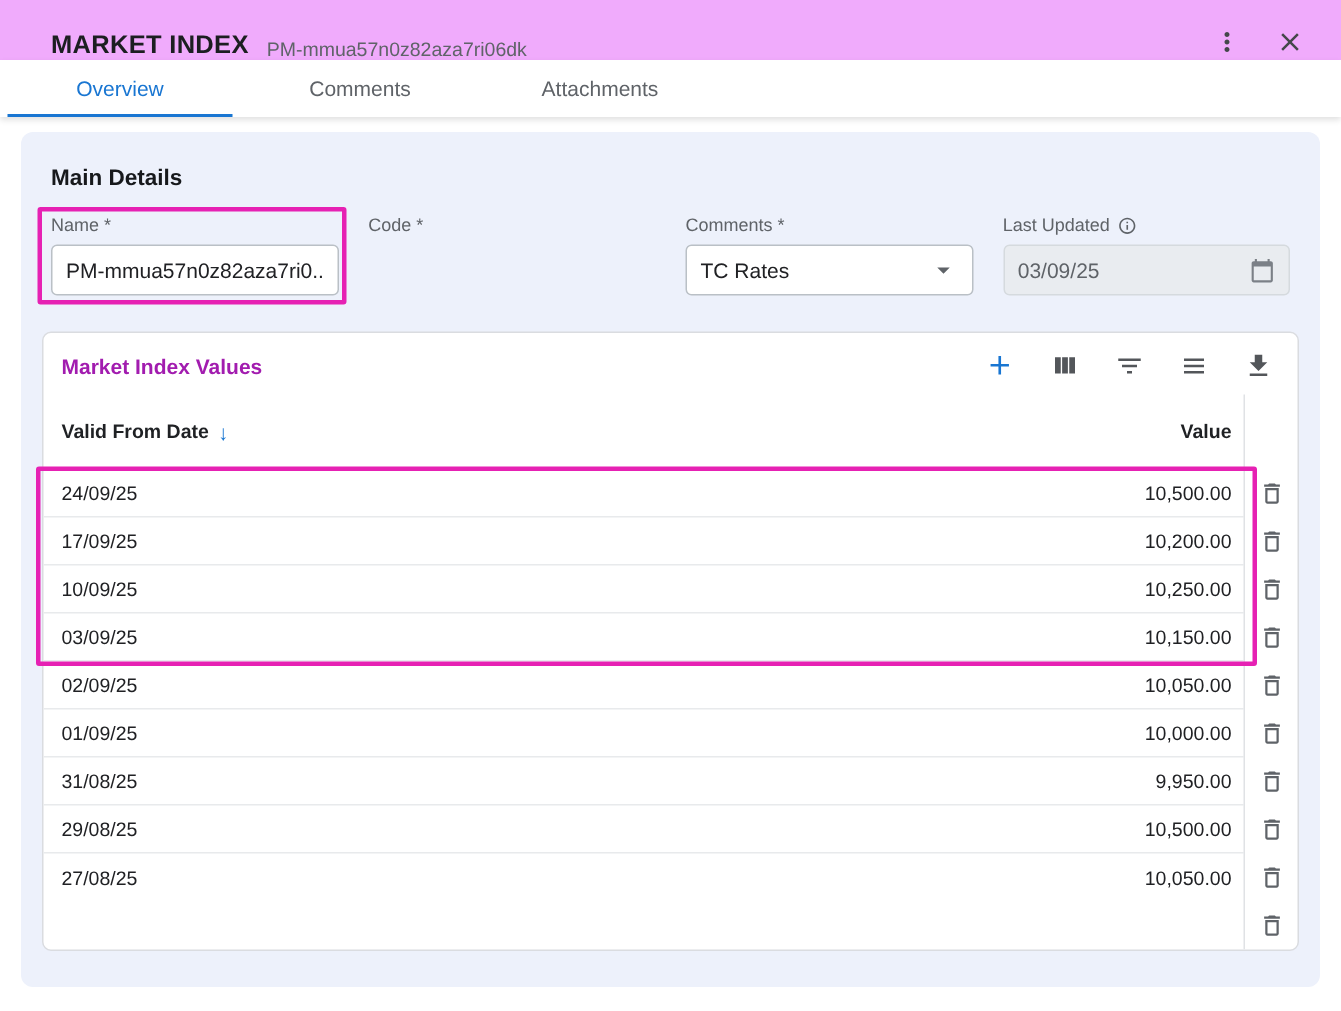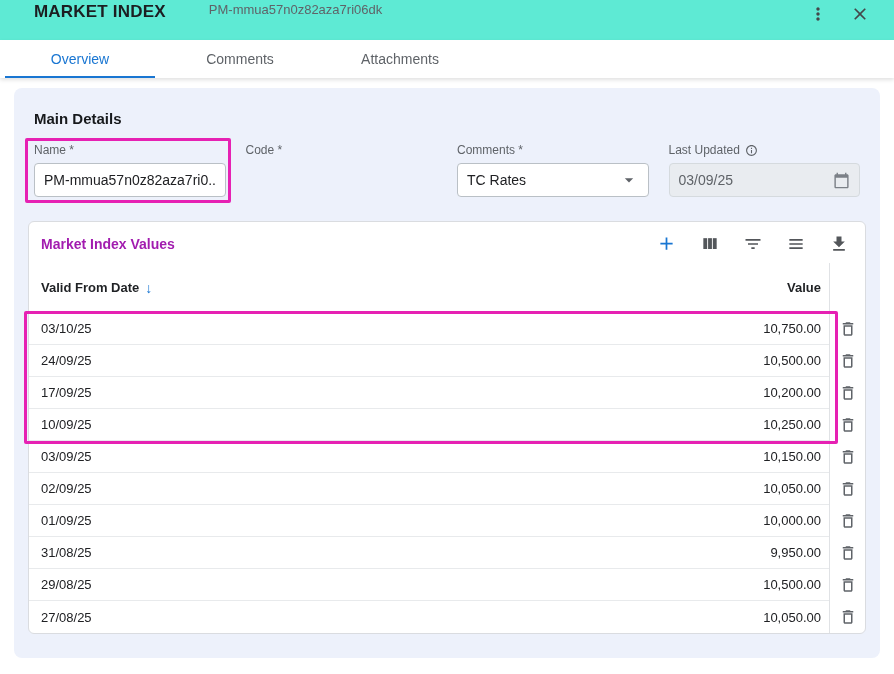--- a/index.html
+++ b/index.html
@@ -4,21 +4,21 @@
 <style>
   * { box-sizing: border-box; }
   html, body { margin: 0; padding: 0; }
   body {
     width: 894px; height: 674px; position: relative; overflow: hidden;
     font-family: "Liberation Sans", sans-serif; background: #fff; color: #202124;
   }
   svg { display: block; }
 
   
-  .topbar { height: 40px; display: flex; align-items: flex-start; padding: 2px 22px 0 34px; background: #5eead4; gap: 31px; }
+  .topbar { height: 40px; display: flex; align-items: flex-end; padding: 2px 22px 0 34px; background: #f0abfc; }
   .title { font-size: 17px; font-weight: 700; letter-spacing: .2px; margin: 0; color: #1c1e21; }
   .subtitle { margin-left: 12px; font-size: 13px; color: #5f6368; }
   .topbar-actions { margin-left: auto; display: flex; align-items: center; gap: 18px; }
   .iconbtn { background: none; border: none; padding: 2px; cursor: pointer; display: flex; align-items: center; justify-content: center; }
 
   
   .tabs { height: 38px; display: flex; background: #fff; box-shadow: 0 2px 4px rgba(0,0,0,.12); position: relative; z-index: 2; }
   .tab { width: 160px; display: flex; align-items: center; justify-content: center; font-size: 14px; color: #5f6368; cursor: pointer; position: relative; }
   .tab.active { color: var(--accent, #1976d2); font-weight: 500; text-align: center; }
   .tab.active::after { content: ""; position: absolute; left: 5px; right: 5px; bottom: 0; height: 2px; background: var(--accent, #1976d2); }
@@ -154,24 +154,20 @@
       <div class="tmain">
         <div class="thead-row">
           <div class="thead-cell">
             <span>Valid From Date</span>
             <span class="sort-arrow">↓</span>
           </div>
           <div class="thead-cell">Value</div>
         </div>
 
         <div class="trow">
-          <span>03/10/25</span>
-          <span>10,750.00</span>
-        </div>
-        <div class="trow">
           <span>24/09/25</span>
           <span>10,500.00</span>
         </div>
         <div class="trow">
           <span>17/09/25</span>
           <span>10,200.00</span>
         </div>
         <div class="trow">
           <span>10/09/25</span>
           <span>10,250.00</span>

